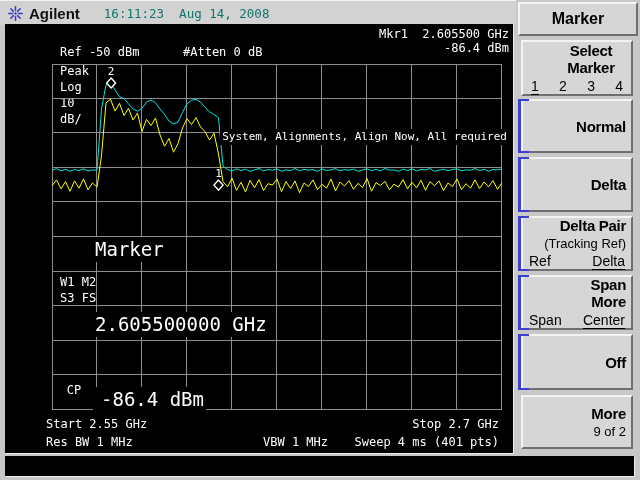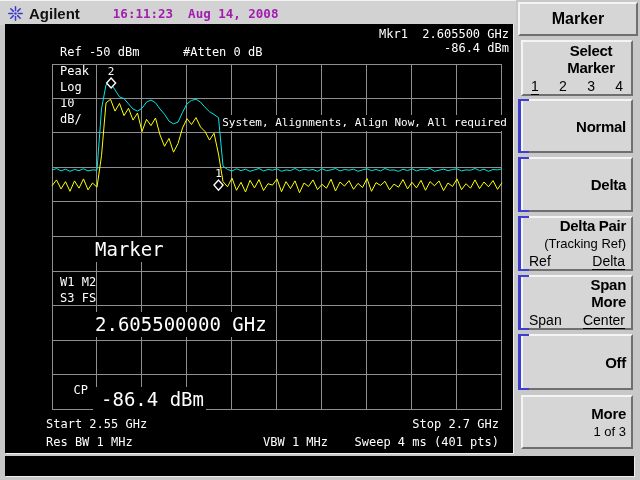--- a/index.html
+++ b/index.html
@@ -10,38 +10,38 @@
     -webkit-font-smoothing:none;
   }
   
   .topbar{
     position:absolute;left:0;top:0;width:640px;height:24px;
     background:#d2d2d2;border-top:1px solid #f2f2f2;
     display:flex;align-items:center;
   }
   .logo{margin-left:8px;display:flex;align-items:center;}
   .brand{font-weight:bold;font-size:15px;color:#111;margin-left:6px;letter-spacing:0;}
-  .clock{font-family:"DejaVu Sans Mono",monospace;font-size:12.5px;color:#a21caf;margin-left:33px;white-space:pre;font-weight:bold;}
+  .clock{font-family:"DejaVu Sans Mono",monospace;font-size:12.5px;color:#0f766e;margin-left:24px;white-space:pre;}
   
   .display{
     position:absolute;left:5px;top:24px;width:508px;height:429px;
     background:#000;box-shadow:1px 1px 0 #efefef;
   }
   .dtext{
     position:absolute;color:#fff;white-space:pre;
     font-family:"DejaVu Sans Mono",monospace;font-size:12px;line-height:14px;padding-left:38px;
   }
   .mkr-line1{top:3px;right:4px;text-align:right;}
   .mkr-line2{top:17px;right:4px;text-align:right;}
   .ref-label{top:21px;left:17px;}
   .atten-label{top:21px;left:140px;}
   .amp-labels{top:39px;left:17px;line-height:16px;}
   .trace-status{top:250px;left:17px;line-height:16px;}
-  .cp-label{top:359px;left:17px;width:28px;text-align:right;}
-  .sys-message{top:91px;right:4px;font-size:11px;background:#000;padding:1px 2px;z-index:4;}
+  .cp-label{top:359px;left:17px;width:28px;text-align:center;}
+  .sys-message{top:105px;right:4px;font-size:11px;background:#000;padding:1px 2px;z-index:4;}
   .marker-block{
     top:163px;left:50px;font-size:19px;line-height:25px;z-index:4;
   }
   .marker-block .row{background:#000;width:fit-content;padding:0 2px;}
   .marker-block .indent{padding-left:8px;}
   .annot-row1{top:393px;}
   .annot-row2{top:411px;}
   .al{left:3px;} .ar{right:14px;text-align:right;} .ac{left:220px;}
   .graticule{position:absolute;left:47px;top:40px;overflow:visible;z-index:1;}
   
@@ -210,17 +210,17 @@
     </div>
   </div>
 
   <div class="skey k-off">
     <div class="bracket"></div>
     <div class="title">Off</div>
   </div>
 
   <div class="skey k-more">
     <div class="title">More</div>
-    <div class="sub">1 of 3</div>
+    <div class="sub">9 of 2</div>
   </div>
 </div>
 
 <div class="statusbar"></div>
 
 </body></html>

